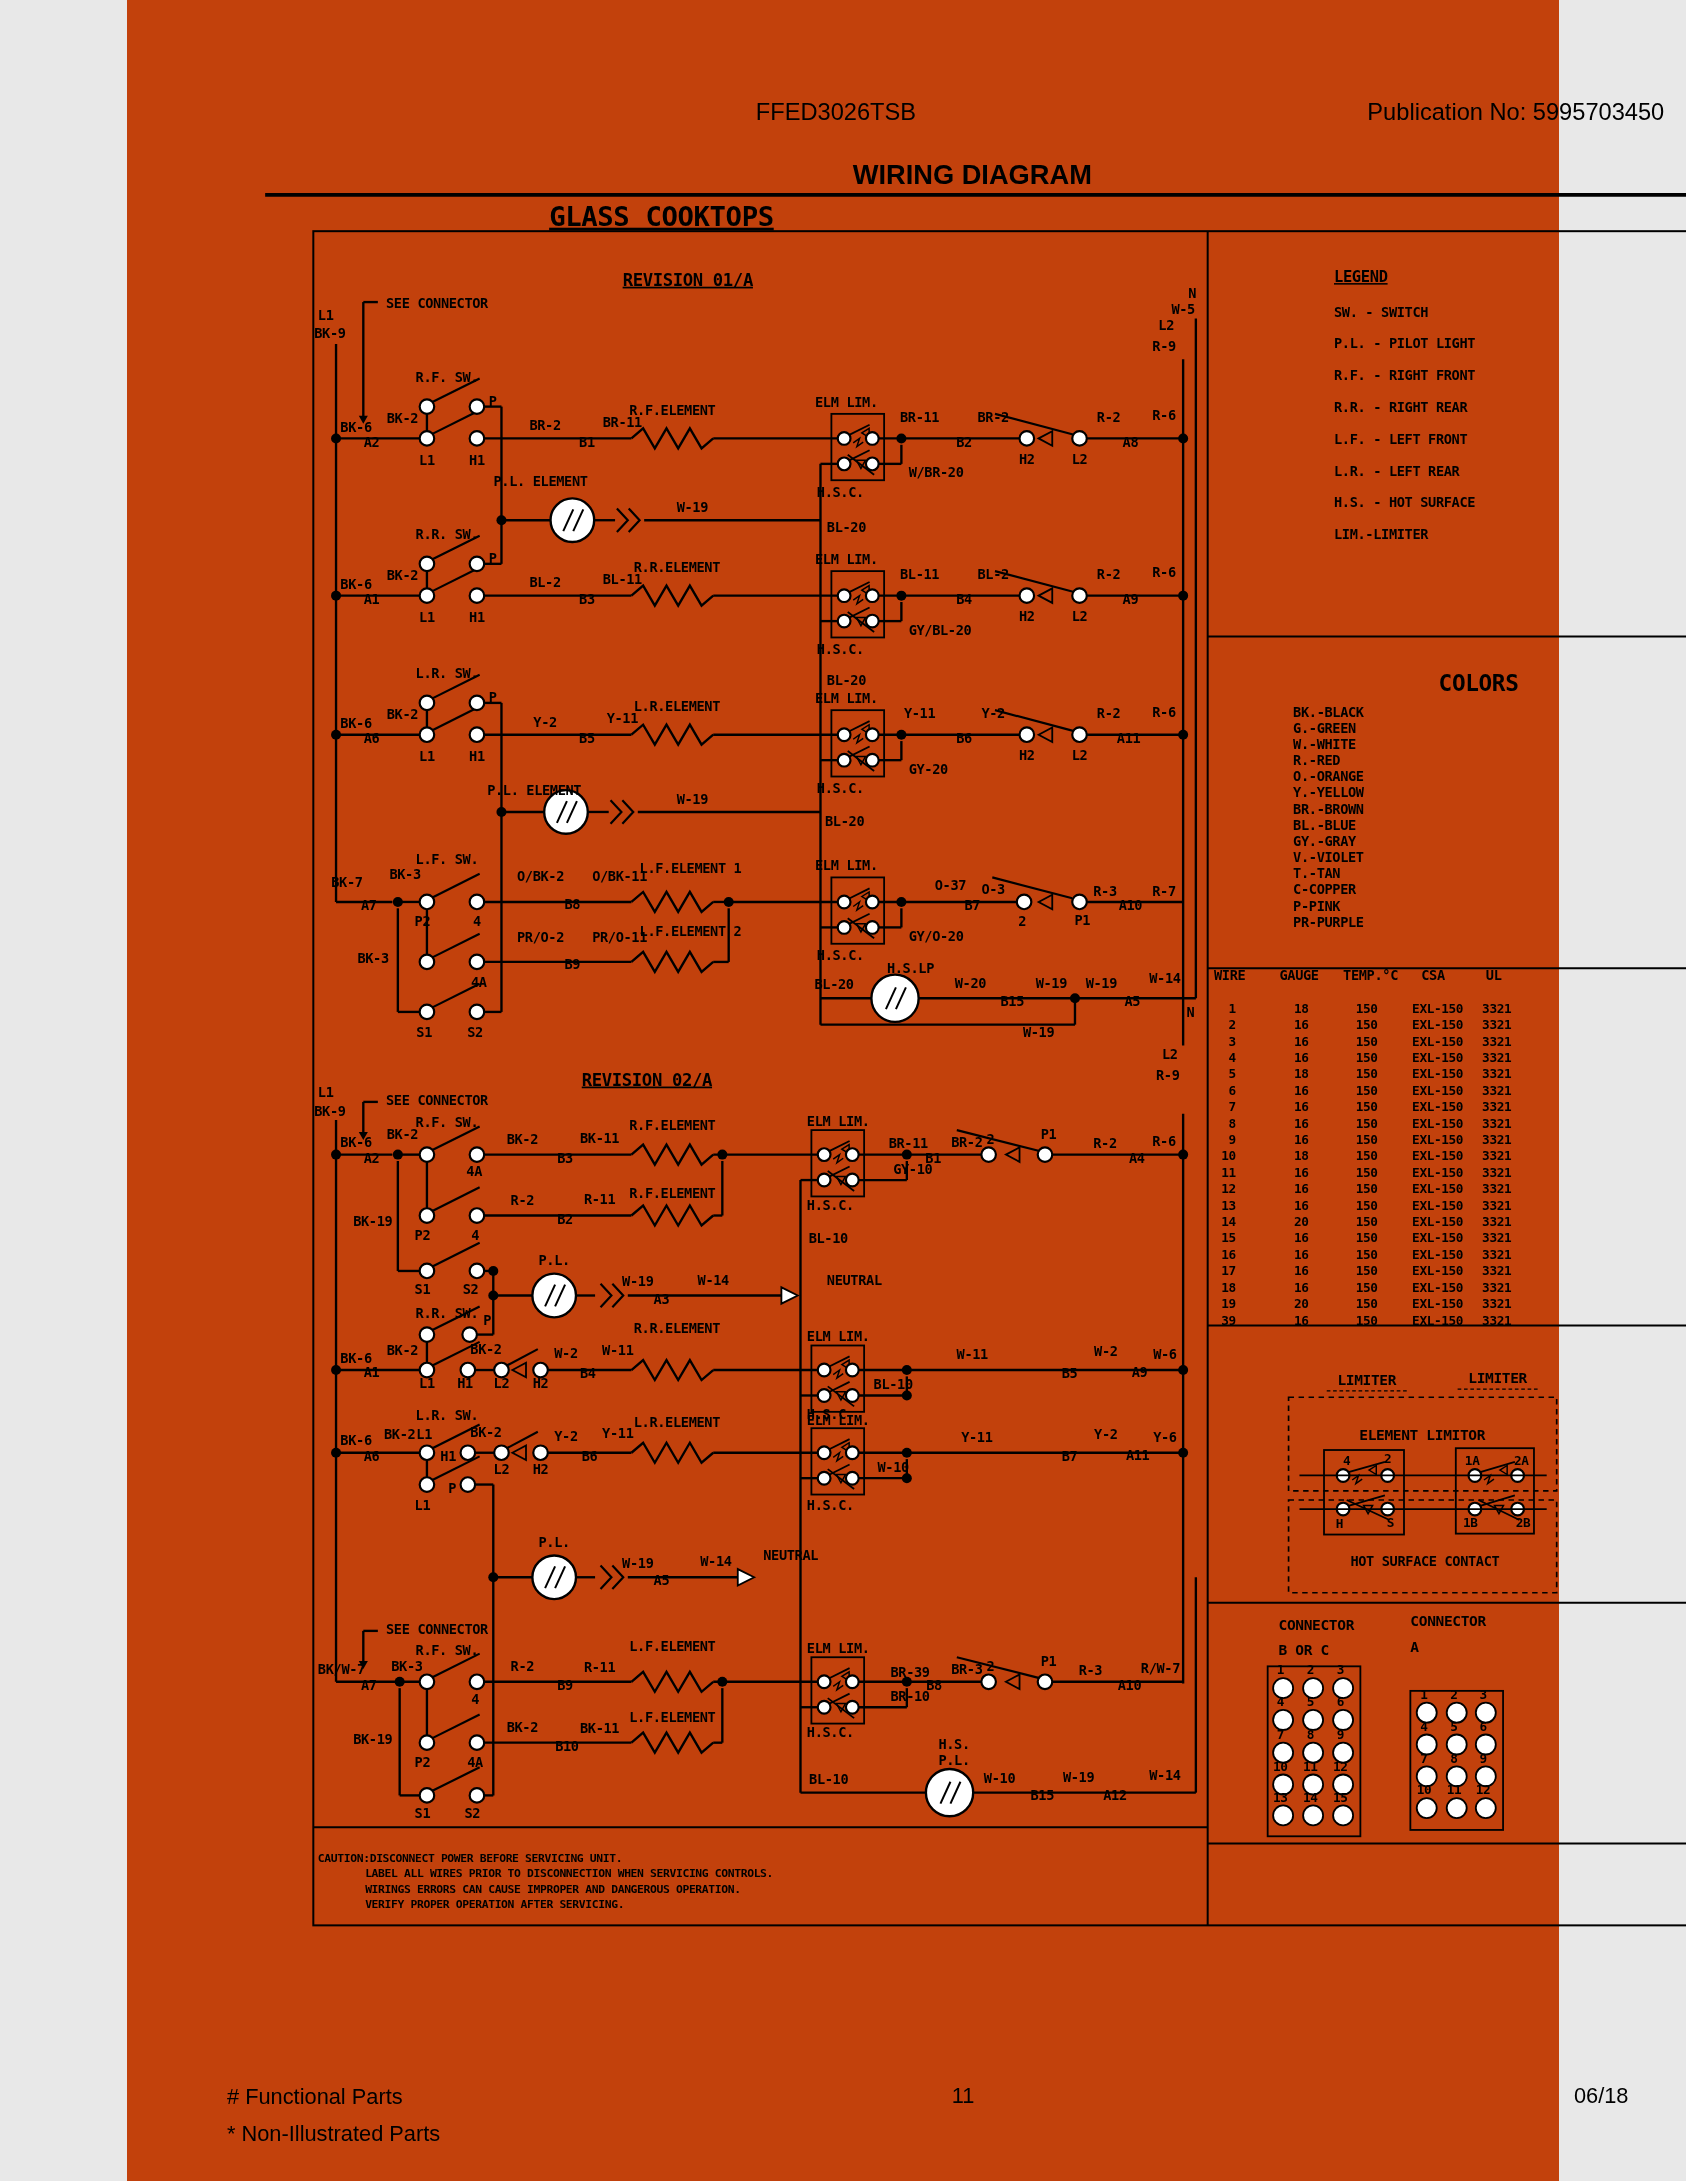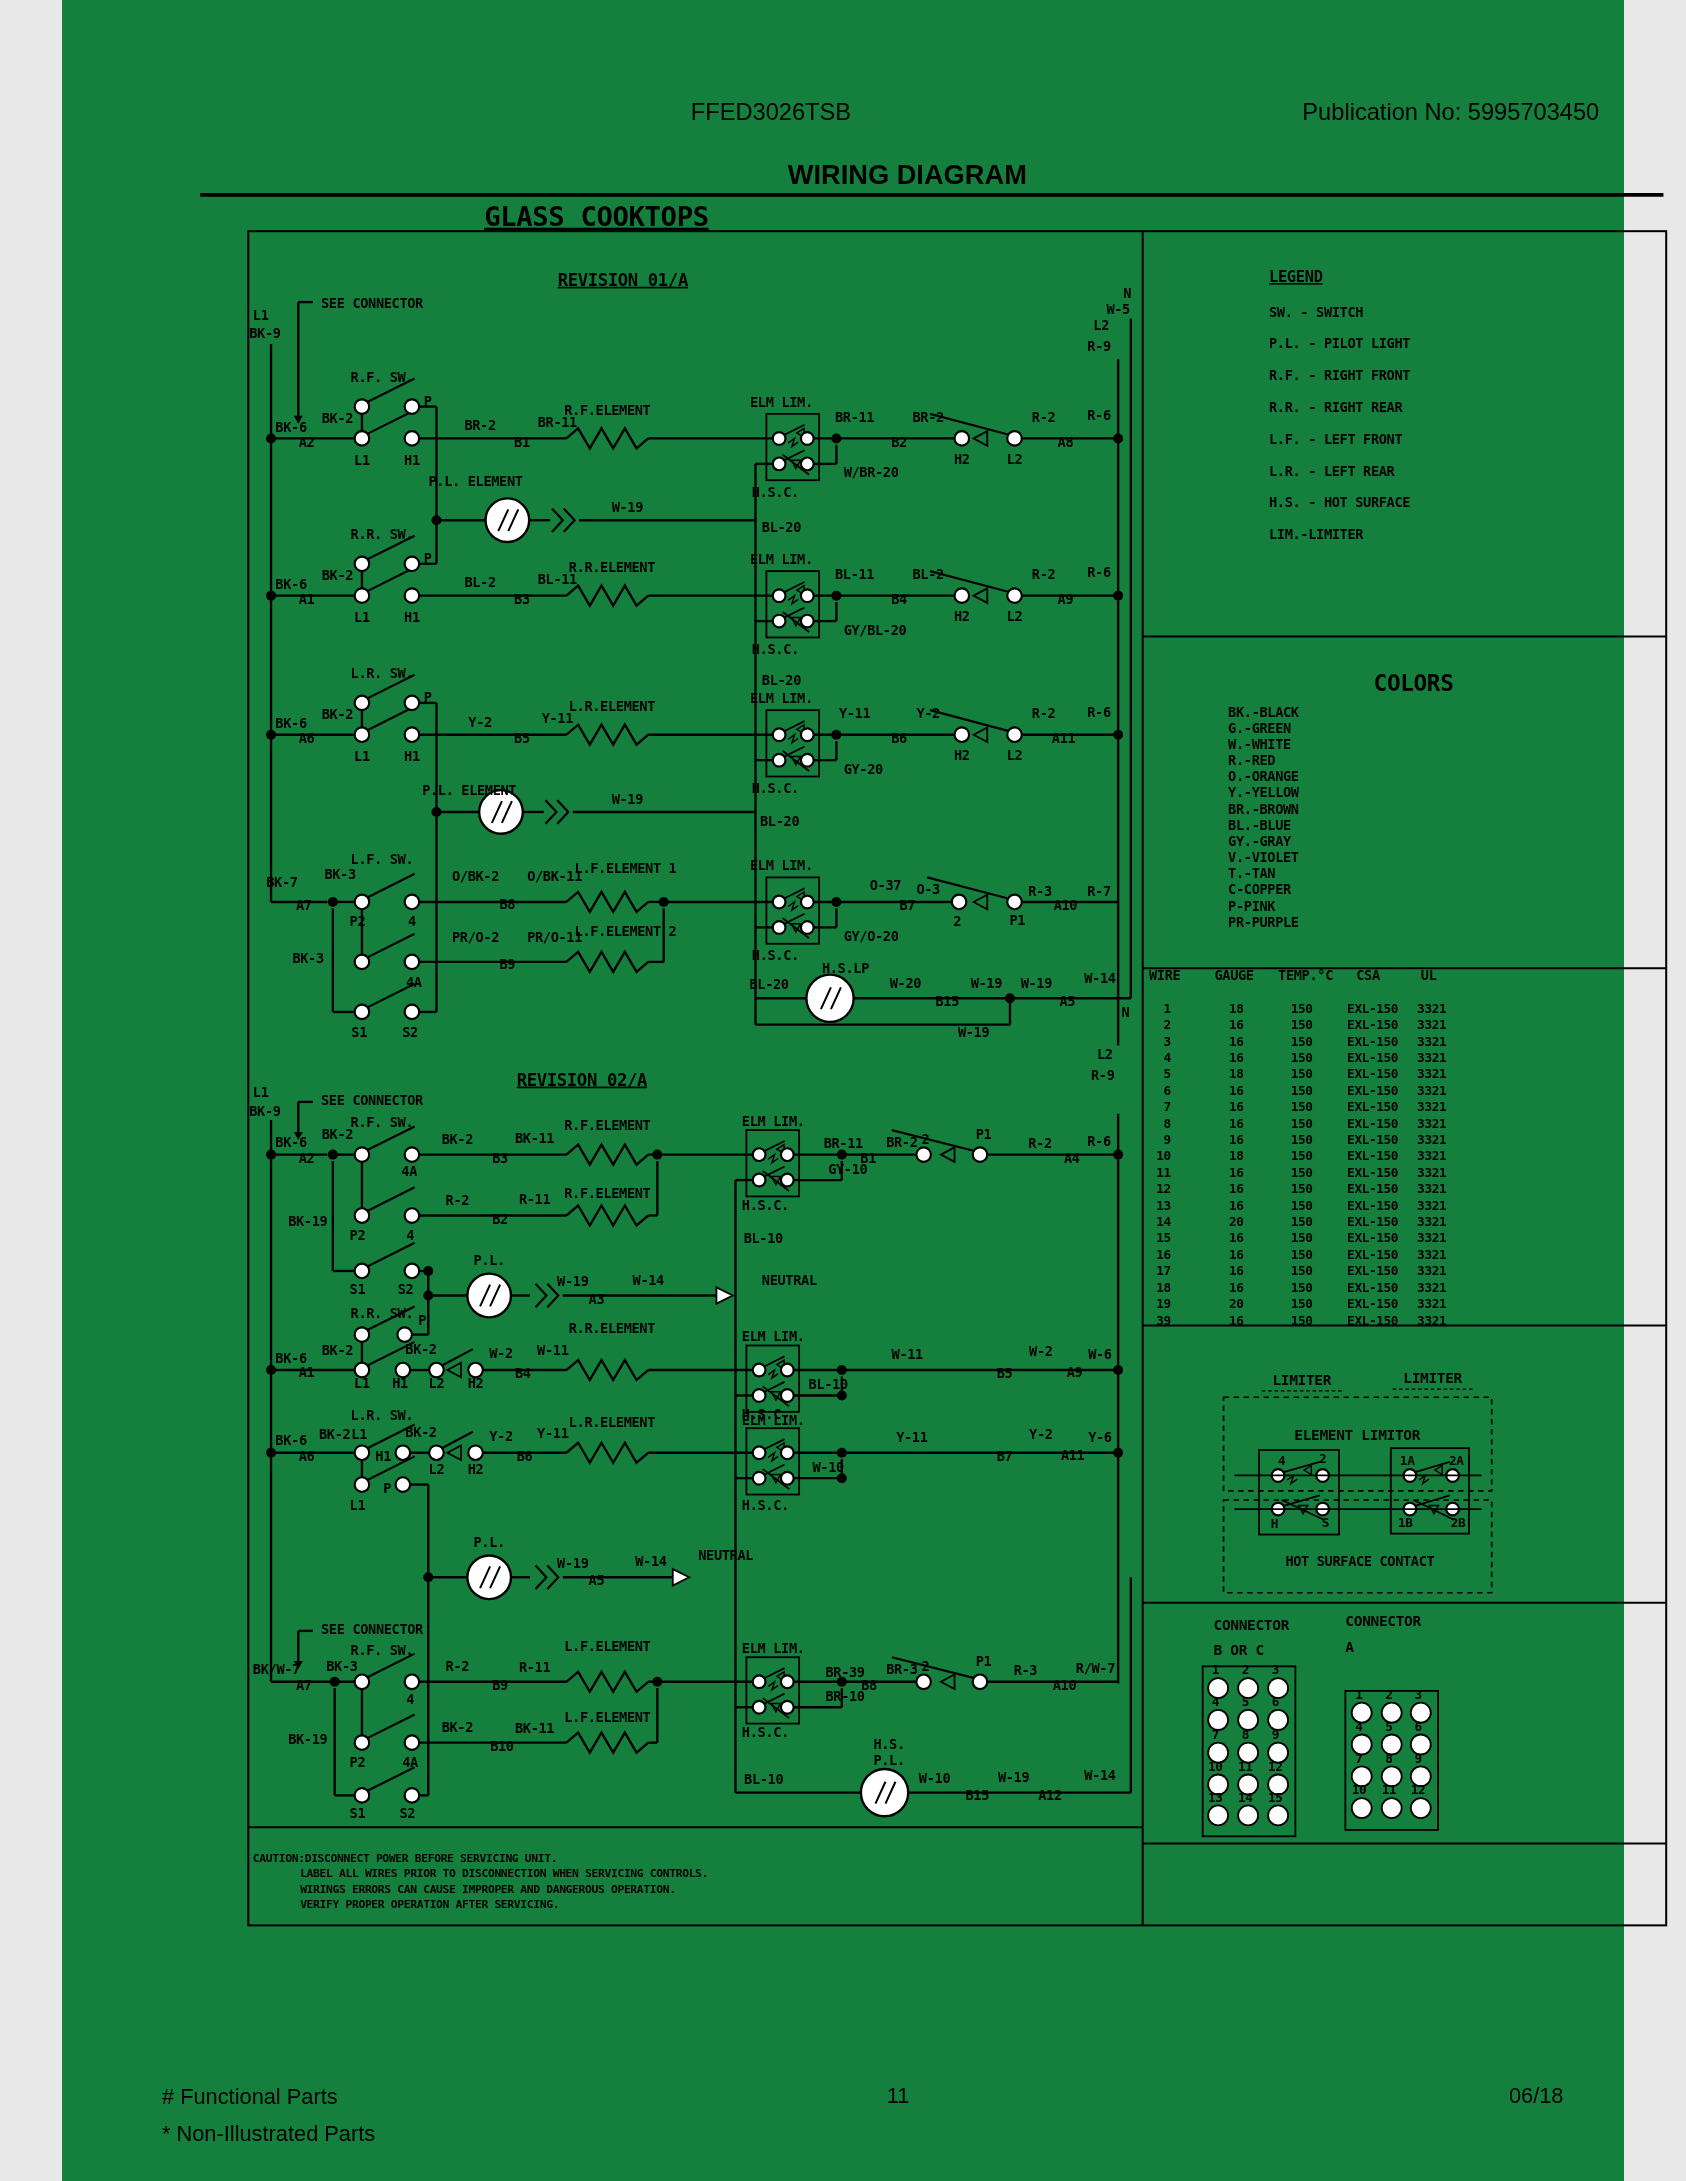--- a/index.html
+++ b/index.html
@@ -1,16 +1,16 @@
 <!DOCTYPE html>
 <html style="font-size:14.5px"><head>
 <meta charset="utf-8">
 <style>
   html,body{margin:0;padding:0;background:#e8e8e8;}
-  .page{width:1562px;height:2182px;background:#15803d;position:relative;margin:0 auto;}
+  .page{width:1432px;height:2182px;background:#c2410c;position:relative;margin:0 auto;}
   svg{display:block;}
   text{fill:#000;}
   .sans{font-family:"Liberation Sans", sans-serif;}
   .mono{font-family:"DejaVu Sans Mono", monospace;font-weight:700;letter-spacing:-0.4px;}
 </style>
 </head>
 <body>
 
 <div class="page">
 <svg id="dwg" viewBox="0 0 1855 2400" width="1686" height="2182">

